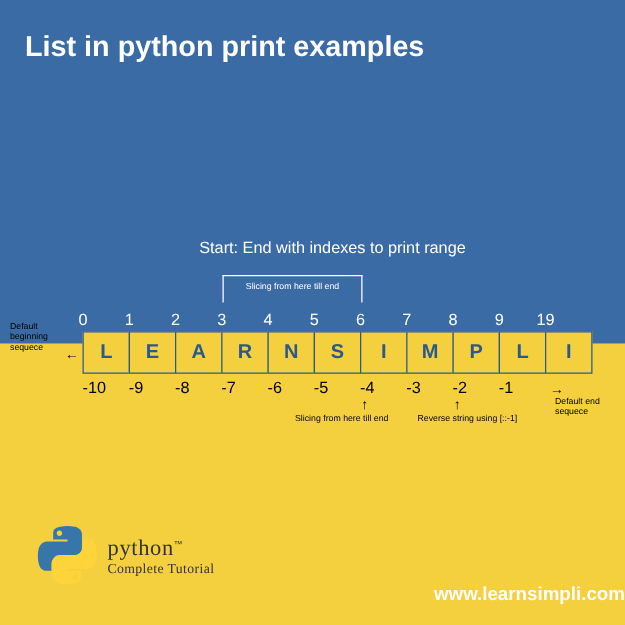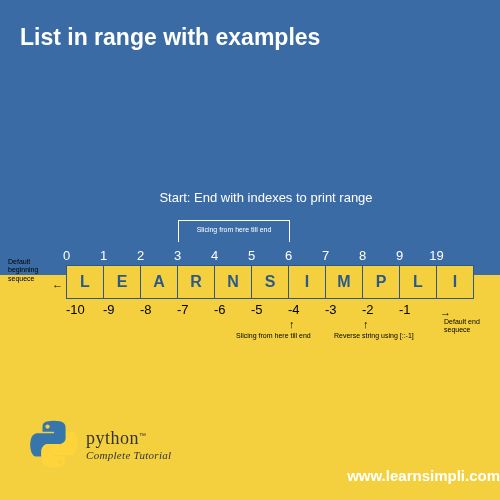--- a/index.html
+++ b/index.html
@@ -23,31 +23,31 @@
     .right-label { position: absolute; top: 318px; left: 444px; color: #000; font-size: 7px; line-height: 1.2; }
     .bottom-arrow1 { position: absolute; top: 318px; left: 289px; color: #000; font-size: 11px; }
     .bottom-label1 { position: absolute; top: 332px; left: 236px; color: #000; font-size: 7px; }
     .bottom-arrow2 { position: absolute; top: 318px; left: 363px; color: #000; font-size: 11px; }
     .bottom-label2 { position: absolute; top: 332px; left: 334px; color: #000; font-size: 7px; }
     .logo-area { position: absolute; top: 420px; left: 30px; display: flex; align-items: center; gap: 8px; }
     .logo-svg { width: 48px; height: 48px; }
     .logo-text { display: flex; flex-direction: column; }
     .logo-python { font-size: 18px; color: #333; font-family: Georgia, serif; letter-spacing: 0.5px; }
     .tm { font-size: 7px; vertical-align: super; color: #333; }
-    .logo-tagline { font-size: 11px; color: #333; font-family: Georgia, serif; letter-spacing: 0.3px; font-style: italic; }
+    .logo-tagline { font-size: 11px; color: #333; font-family: Georgia, serif; letter-spacing: 0.3px; }
     .footer-url { position: absolute; bottom: 16px; right: 0; color: #fff; font-weight: bold; font-size: 15px; }
     .pos-row .idx:first-child { margin-right: 0; }
   </style>
 </head>
 <body>
 
 <div class="bg-top"></div>
 <div class="bg-bottom"></div>
 
-<div class="title">List in range with examples</div>
+<div class="title">List in python print examples</div>
 <div class="subtitle">Start: End with indexes to print range</div>
 
 <div class="bracket"></div>
 <div class="bracket-label">Slicing from here till end</div>
 
 <div class="pos-row">
   <span class="idx">0</span>
   <span class="idx">1</span>
   <span class="idx">2</span>
   <span class="idx">3</span>

